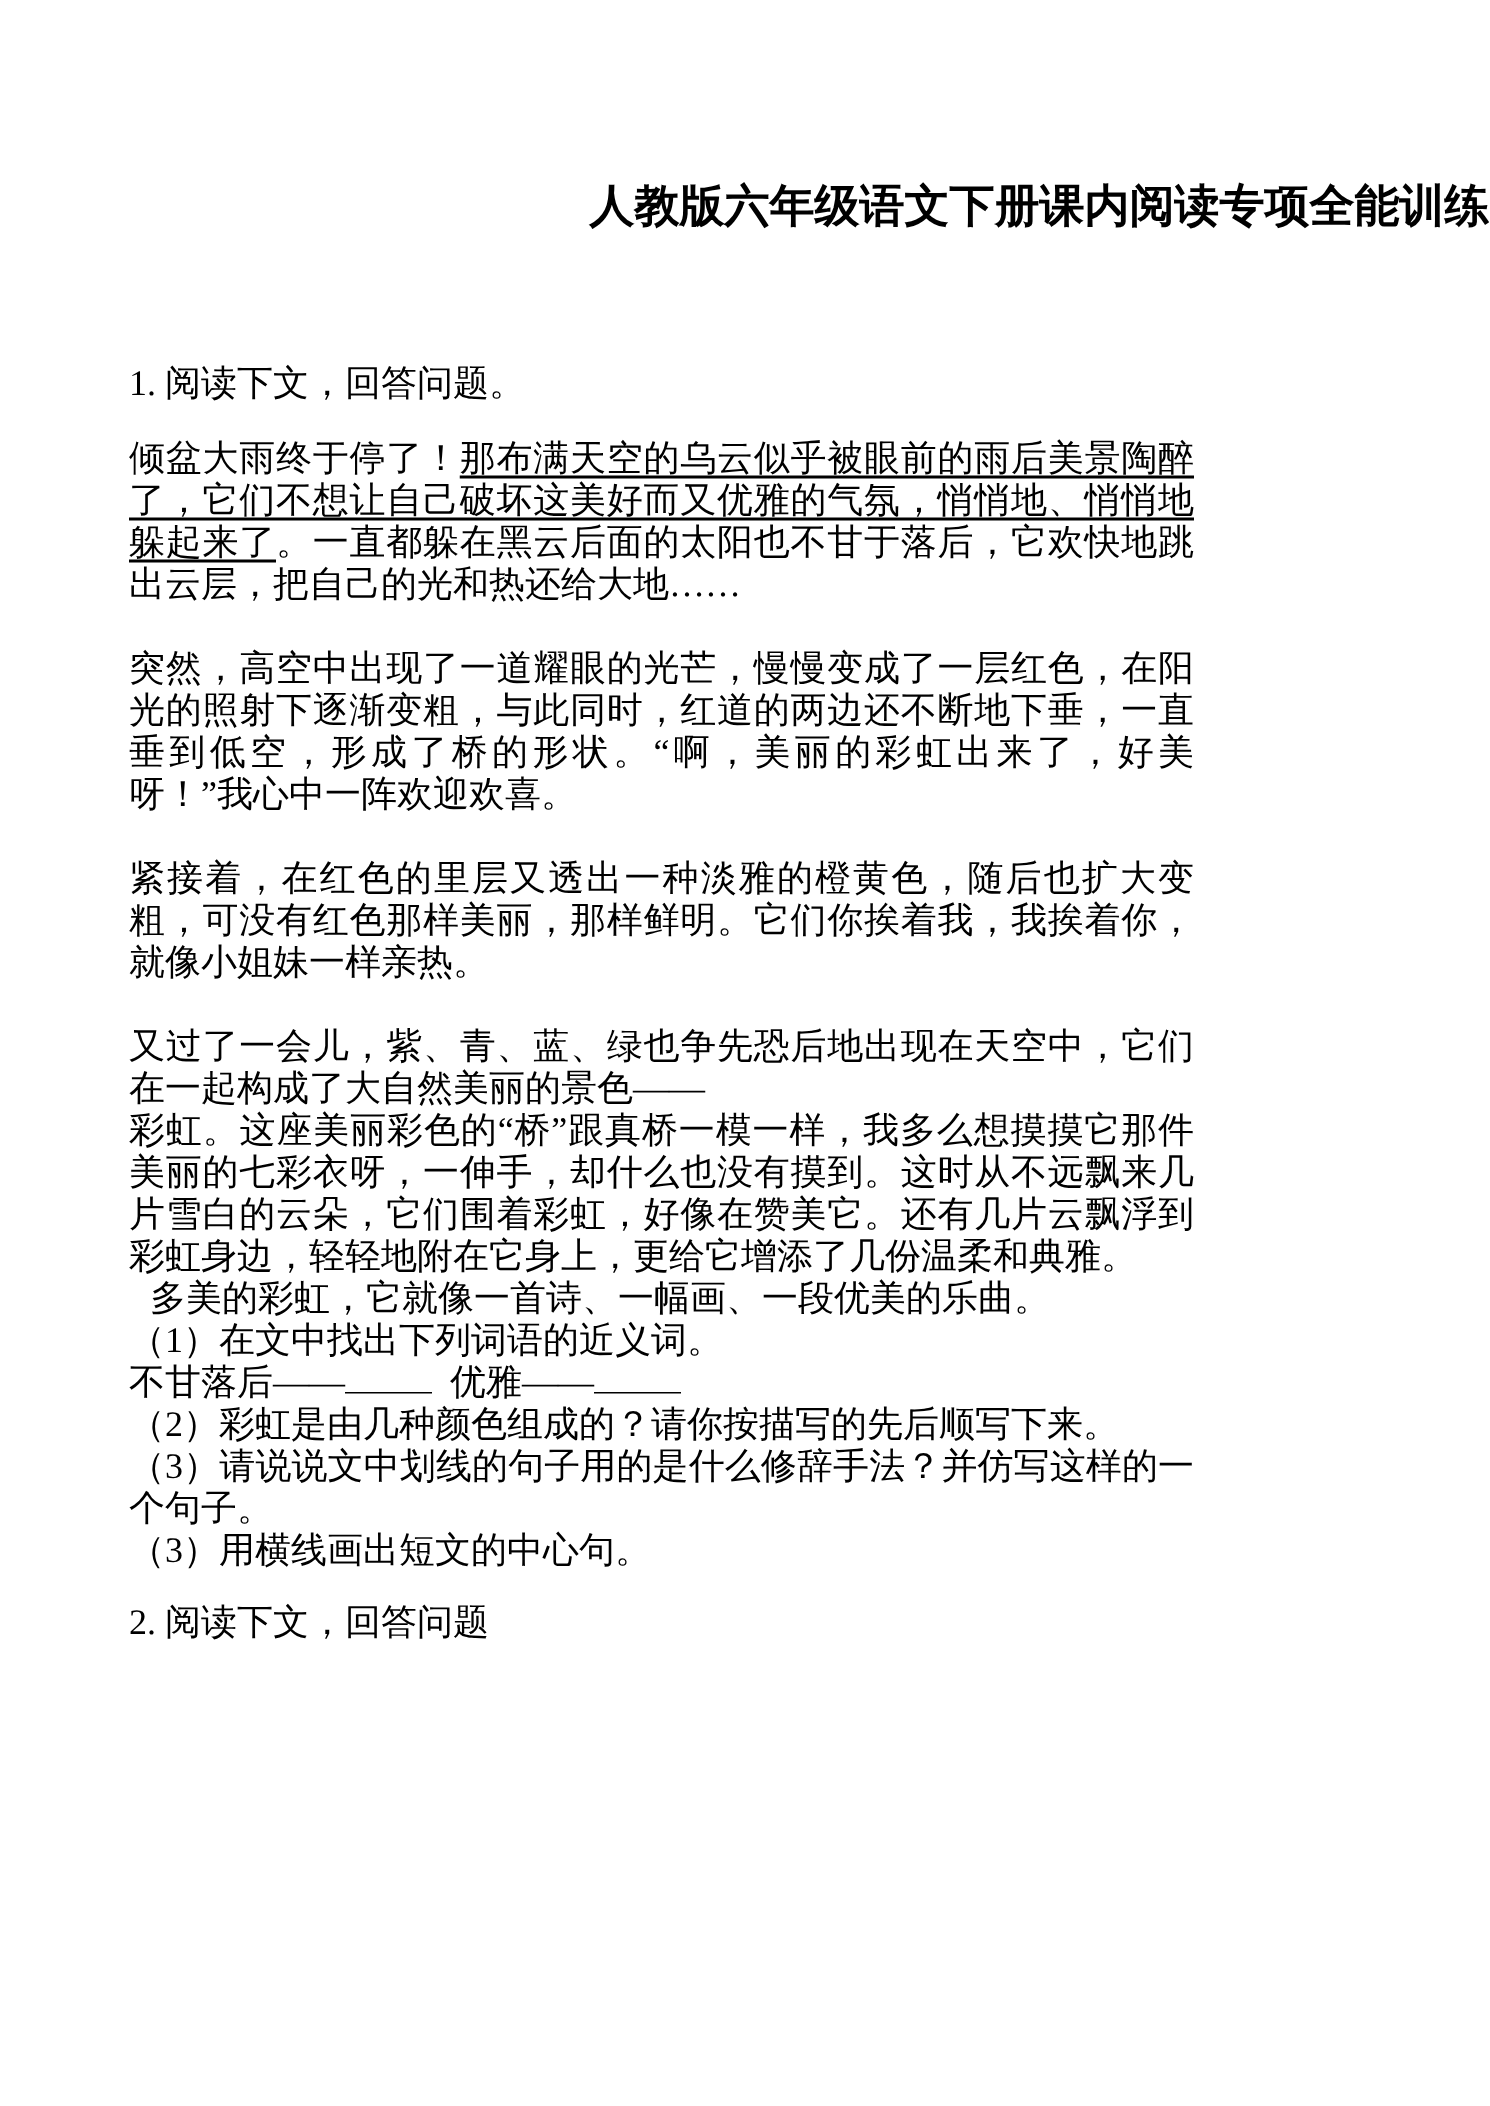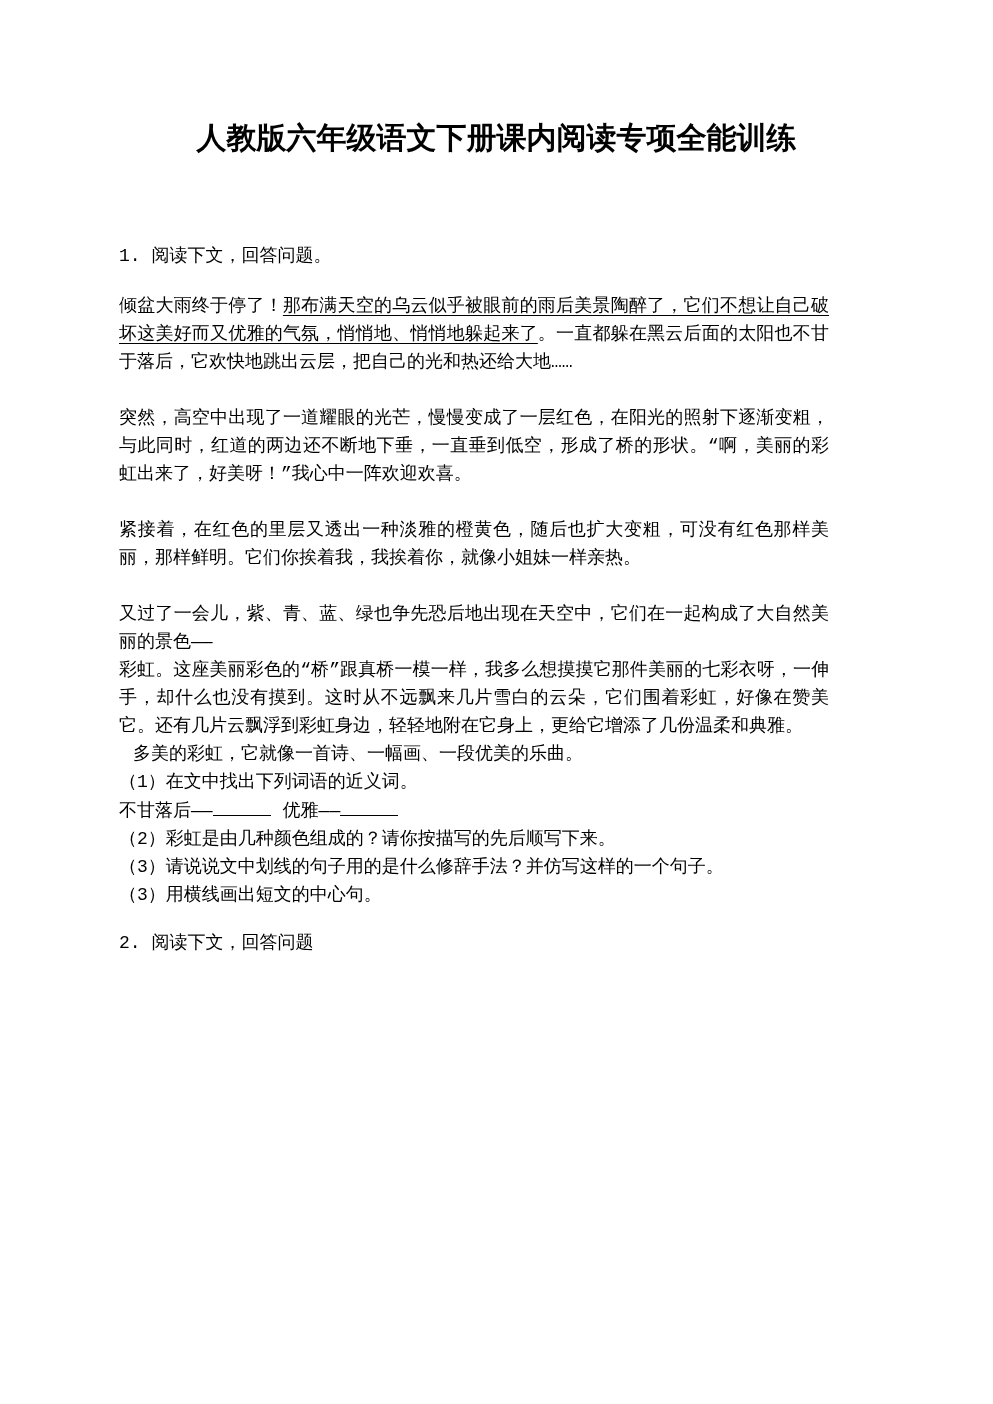--- a/index.html
+++ b/index.html
@@ -13,34 +13,33 @@
     overflow: hidden;
   }
   .page {
     width: 993px;
     height: 1404px;
     background: #ffffff;
     position: relative;
   }
   .doc-title {
     margin-top: 118px;
-    text-align: center;
+    text-align: right;
     font-size: 30px;
     line-height: 40px;
     font-weight: bold;
     letter-spacing: 0px;
   }
   .content {
-    margin-left: 119px;
+    margin-left: 86px;
     width: 710px;
-    font-size: 18px;
+    font-size: 24px;
     line-height: 28px;
     text-align: justify;
     word-break: normal;
-    font-family: Liberation Mono, monospace;
   }
   .exercise-heading { text-align: left; }
   .heading-1 { margin-top: 84px; }
   .passage-title { text-align: center; }
   .para { margin-top: 28px; }
   .para-tight { margin-top: 0; }
   .para-first { margin-top: 22px; }
   .underlined { text-decoration: underline; text-underline-offset: 4px; }
   .indent-line { text-indent: 14px; }
   .question-line { margin-top: 0; }

